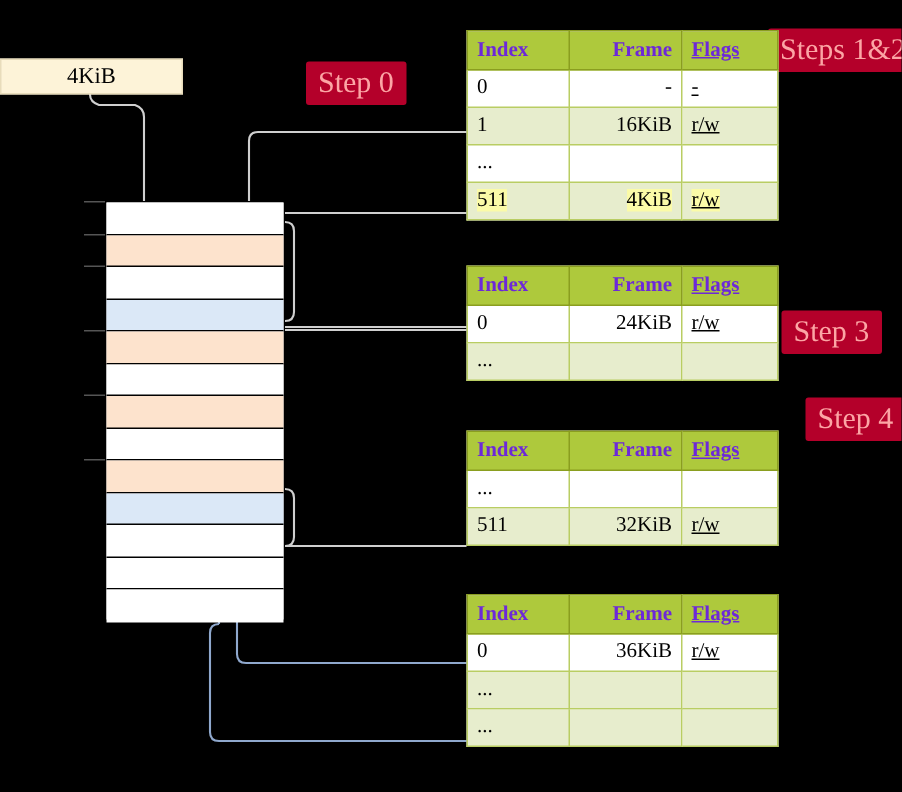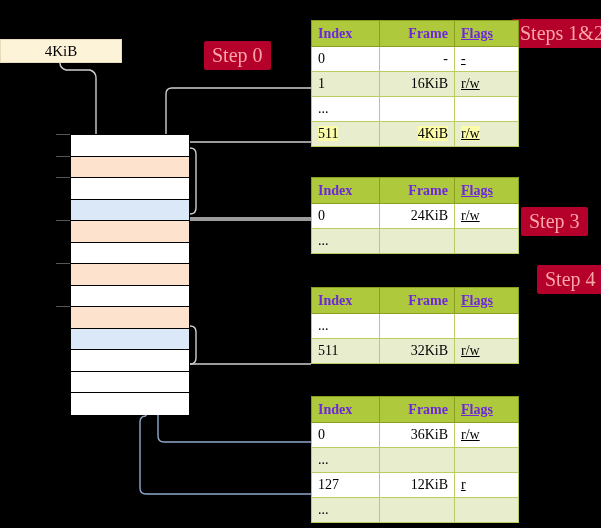--- a/index.html
+++ b/index.html
@@ -260,25 +260,20 @@
           <tr>
             <td class="c-index">0</td>
             <td class="c-frame">36KiB</td>
             <td class="c-flags">r/w</td>
           </tr>
           <tr class="alt">
             <td class="c-index">...</td>
             <td class="c-frame"></td>
             <td class="c-flags"></td>
           </tr>
-          <tr>
-            <td class="c-index">127</td>
-            <td class="c-frame">12KiB</td>
-            <td class="c-flags">r</td>
-          </tr>
           <tr class="alt">
             <td class="c-index">...</td>
             <td class="c-frame"></td>
             <td class="c-flags"></td>
           </tr>
         </tbody>
       </table>
     </div>
 
 </div>

